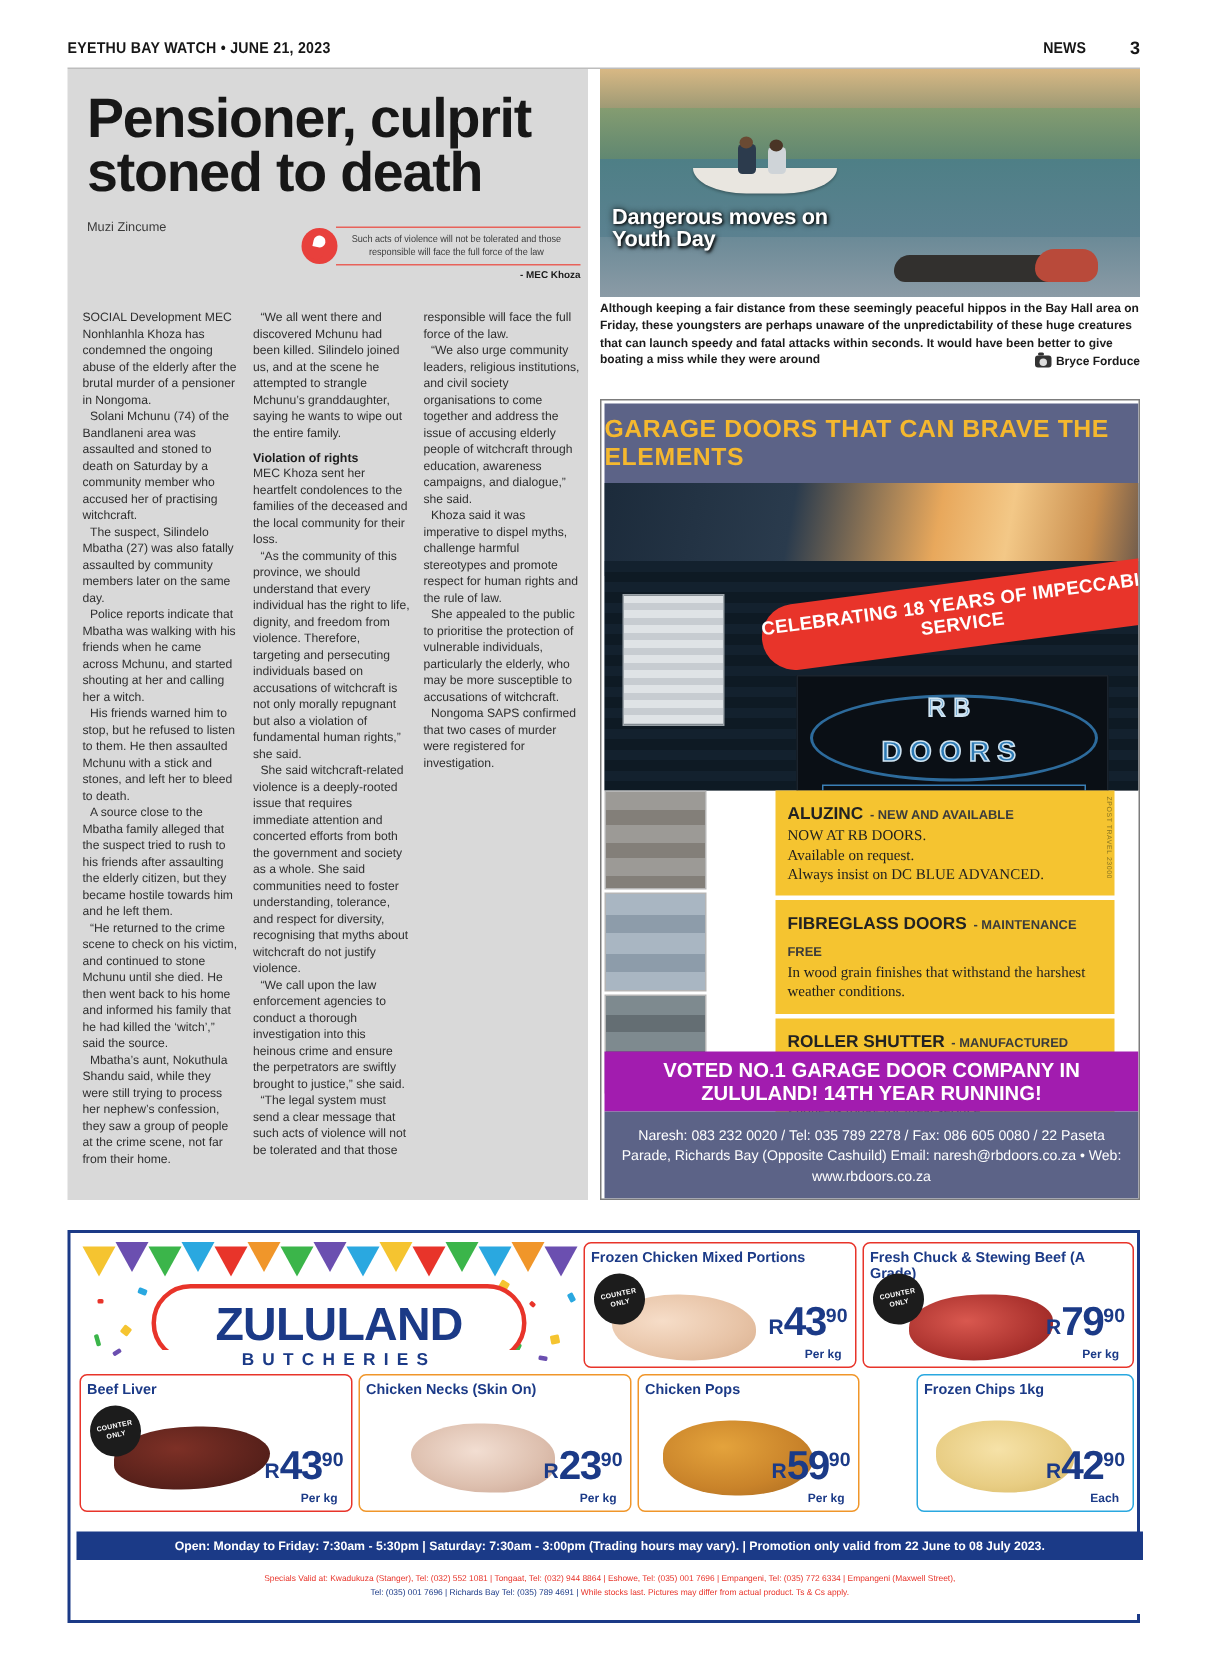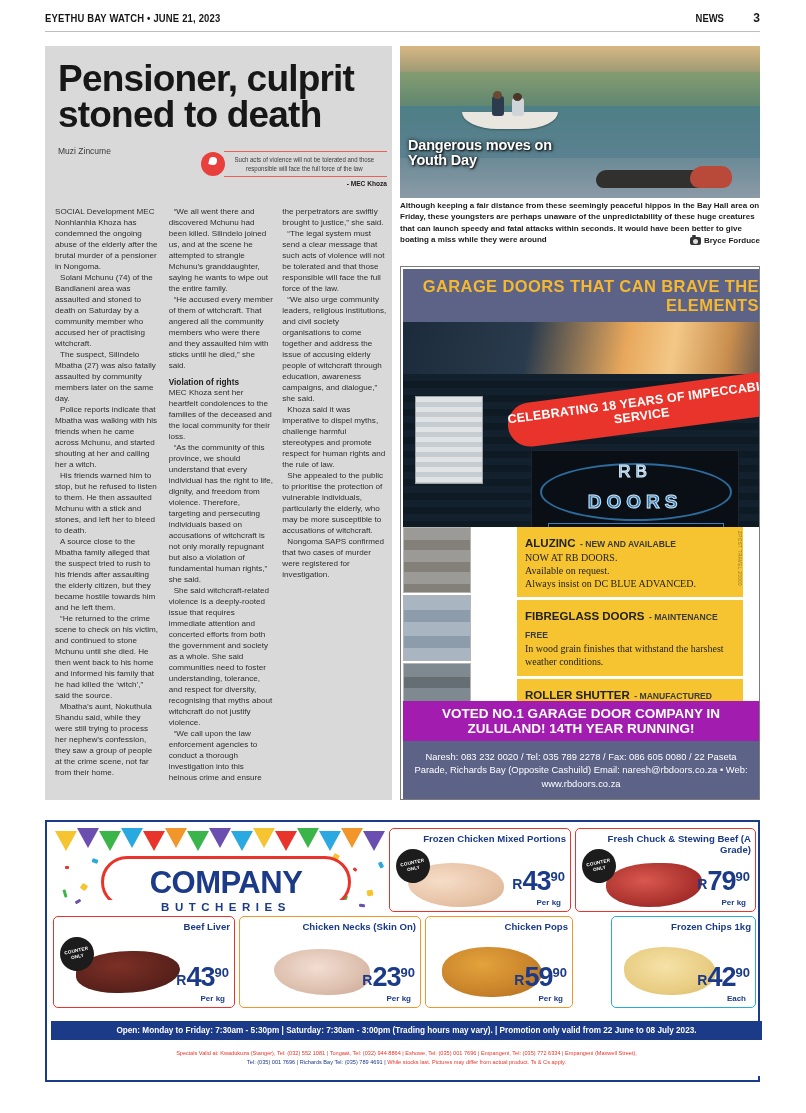--- a/index.html
+++ b/index.html
@@ -6,21 +6,21 @@
   html, body {
     width: 806px; height: 1113px;
     background: #ffffff;
     font-family: "Liberation Sans", sans-serif;
     overflow: hidden;
   }
   .page { position: relative; width: 806px; height: 1113px; background:#fff; }
 
   
   .masthead {
-    position: absolute; left: 45px; top: 4px; width: 715px; height: 28px;
+    position: absolute; left: 45px; top: 18px; width: 715px; height: 28px;
     display: flex; align-items: center; justify-content: space-between;
     border-bottom: 1px solid #bdbdbd;
   }
   .masthead-left {
     font-size: 10.5px; font-weight: bold; letter-spacing: .2px;
     color: #161616; font-family: "Liberation Sans", sans-serif;
     transform: scaleX(0.9); transform-origin: left center;
   }
   .masthead-right { display:flex; align-items:center; gap:28px; }
   .masthead-section { font-size: 10.5px; font-weight: bold; color:#161616; transform: scaleX(0.9); }
@@ -126,21 +126,21 @@
   
   .rbad {
     position: absolute; left: 400px; top: 266px; width: 360px; height: 534px;
     border: 1px solid #7c7c7c; background:#fff; overflow:hidden;
   }
   .rb-top {
     position:absolute; left:2px; top:2px; width:356px; height:53px;
     background:#5c6387; display:flex; align-items:center; justify-content:center;
   }
   .rb-top-text {
-    color:#f5b82e; font-size: 16.5px; font-weight: bold; text-align:right;
+    color:#f5b82e; font-size: 16.5px; font-weight: bold; text-align:left;
     line-height:1.12; letter-spacing:.4px;
   }
   .rb-photo {
     position:absolute; left:2px; top:55px; width:356px; height:205px; overflow:hidden;
     background: linear-gradient(160deg,#1d2b3a 0%,#24384a 30%,#12202c 60%,#0d1620 100%);
   }
   .rb-sky {
     position:absolute; left:0; top:0; width:100%; height:62px;
     background: linear-gradient(100deg,#1c2b3b 0%,#2a3b4d 35%,#e8a85c 62%,#f3c887 75%,#c98e4e 90%,#6d5a4c 100%);
   }
@@ -234,21 +234,21 @@
   .ch-butcheries {
     position:absolute; left: 48px; top: 72px; width: 250px; text-align:center;
     font-size: 11.5px; font-weight:bold; color:#1b3a87; letter-spacing: 5.5px;
     background:#fff; padding: 1px 0;
   }
 
   .prod {
     position:absolute; background:#fff; border: 1.6px solid #e8342a; border-radius: 5px; overflow:hidden;
   }
   .prod .pname {
-    position:absolute; left:4px; right:4px; top:4px; text-align:right;
+    position:absolute; left:4px; right:4px; top:4px; text-align:left;
     font-size: 9.6px; font-weight: bold; color:#1b3a87; line-height:1.18;
   }
   .prod .pprice {
     position:absolute; right: 5px; bottom: 16px; display:flex; align-items:flex-start;
     color:#1b3a87; font-weight:bold; line-height:1;
   }
   .pr-cur { font-size: 14px; padding-top: 9px; }
   .pr-main { font-size: 27px; letter-spacing:-1px; }
   .pr-cents { font-size: 13px; padding-top: 2px; }
   .prod .punit {
@@ -303,21 +303,20 @@
     <div class="cols">
       <p class="first">SOCIAL Development MEC Nonhlanhla Khoza has condemned the ongoing abuse of the elderly after the brutal murder of a pensioner in Nongoma.</p>
       <p>Solani Mchunu (74) of the Bandlaneni area was assaulted and stoned to death on Saturday by a community member who accused her of practising witchcraft.</p>
       <p>The suspect, Silindelo Mbatha (27) was also fatally assaulted by community members later on the same day.</p>
       <p>Police reports indicate that Mbatha was walking with his friends when he came across Mchunu, and started shouting at her and calling her a witch.</p>
       <p>His friends warned him to stop, but he refused to listen to them. He then assaulted Mchunu with a stick and stones, and left her to bleed to death.</p>
       <p>A source close to the Mbatha family alleged that the suspect tried to rush to his friends after assaulting the elderly citizen, but they became hostile towards him and he left them.</p>
       <p>“He returned to the crime scene to check on his victim, and continued to stone Mchunu until she died. He then went back to his home and informed his family that he had killed the ‘witch’,” said the source.</p>
       <p>Mbatha’s aunt, Nokuthula Shandu said, while they were still trying to process her nephew’s confession, they saw a group of people at the crime scene, not far from their home.</p>
       <p>“We all went there and discovered Mchunu had been killed. Silindelo joined us, and at the scene he attempted to strangle Mchunu’s granddaughter, saying he wants to wipe out the entire family.</p>
-      <p>“He accused every member of them of witchcraft. That angered all the community members who were there and they assaulted him with sticks until he died,” she said.</p>
       <h4>Violation of rights</h4>
       <p class="first">MEC Khoza sent her heartfelt condolences to the families of the deceased and the local community for their loss.</p>
       <p>“As the community of this province, we should understand that every individual has the right to life, dignity, and freedom from violence. Therefore, targeting and persecuting individuals based on accusations of witchcraft is not only morally repugnant but also a violation of fundamental human rights,” she said.</p>
       <p>She said witchcraft-related violence is a deeply-rooted issue that requires immediate attention and concerted efforts from both the government and society as a whole. She said communities need to foster understanding, tolerance, and respect for diversity, recognising that myths about witchcraft do not justify violence.</p>
       <p>“We call upon the law enforcement agencies to conduct a thorough investigation into this heinous crime and ensure the perpetrators are swiftly brought to justice,” she said.</p>
       <p>“The legal system must send a clear message that such acts of violence will not be tolerated and that those responsible will face the full force of the law.</p>
       <p>“We also urge community leaders, religious institutions, and civil society organisations to come together and address the issue of accusing elderly people of witchcraft through education, awareness campaigns, and dialogue,” she said.</p>
       <p>Khoza said it was imperative to dispel myths, challenge harmful stereotypes and promote respect for human rights and the rule of law.</p>
       <p>She appealed to the public to prioritise the protection of vulnerable individuals, particularly the elderly, who may be more susceptible to accusations of witchcraft.</p>
       <p>Nongoma SAPS confirmed that two cases of murder were registered for investigation.</p>
@@ -433,21 +432,21 @@
             <div class="confetti" style="left: 300px; top: 40px; width: 4px; height: 3px; background: rgb(232, 52, 42); transform: rotate(42deg);"></div>
             <div class="confetti" style="left: 314px; top: 62px; width: 6px; height: 6px; background: rgb(245, 196, 48); transform: rotate(79deg);"></div>
             <div class="confetti" style="left: 288px; top: 70px; width: 8px; height: 3px; background: rgb(59, 181, 74); transform: rotate(116deg);"></div>
             <div class="confetti" style="left: 326px; top: 34px; width: 4px; height: 6px; background: rgb(42, 168, 224); transform: rotate(153deg);"></div>
             <div class="confetti" style="left: 306px; top: 76px; width: 6px; height: 3px; background: rgb(107, 79, 176); transform: rotate(10deg);"></div>
             <div class="confetti" style="left: 270px; top: 50px; width: 8px; height: 6px; background: rgb(240, 150, 42); transform: rotate(47deg);"></div>
             <div class="confetti" style="left: 60px; top: 66px; width: 4px; height: 3px; background: rgb(232, 52, 42); transform: rotate(84deg);"></div>
             <div class="confetti" style="left: 280px; top: 26px; width: 6px; height: 6px; background: rgb(245, 196, 48); transform: rotate(121deg);"></div>
           </div>
         <div class="ch-logo-wrap">
-          <div class="ch-chester">COMPANY</div>
+          <div class="ch-chester">ZULULAND</div>
         </div>
         <div class="ch-butcheries">BUTCHERIES</div>
       </div>
 
       <div class="prod" id="prod0" style="left:340px; top:4px; width:182px; height:84px;">
         <div class="pname">Frozen Chicken Mixed Portions</div>
         <div class="counter-badge">
           <span>COUNTER</span>
           <span>ONLY</span>
         </div>

